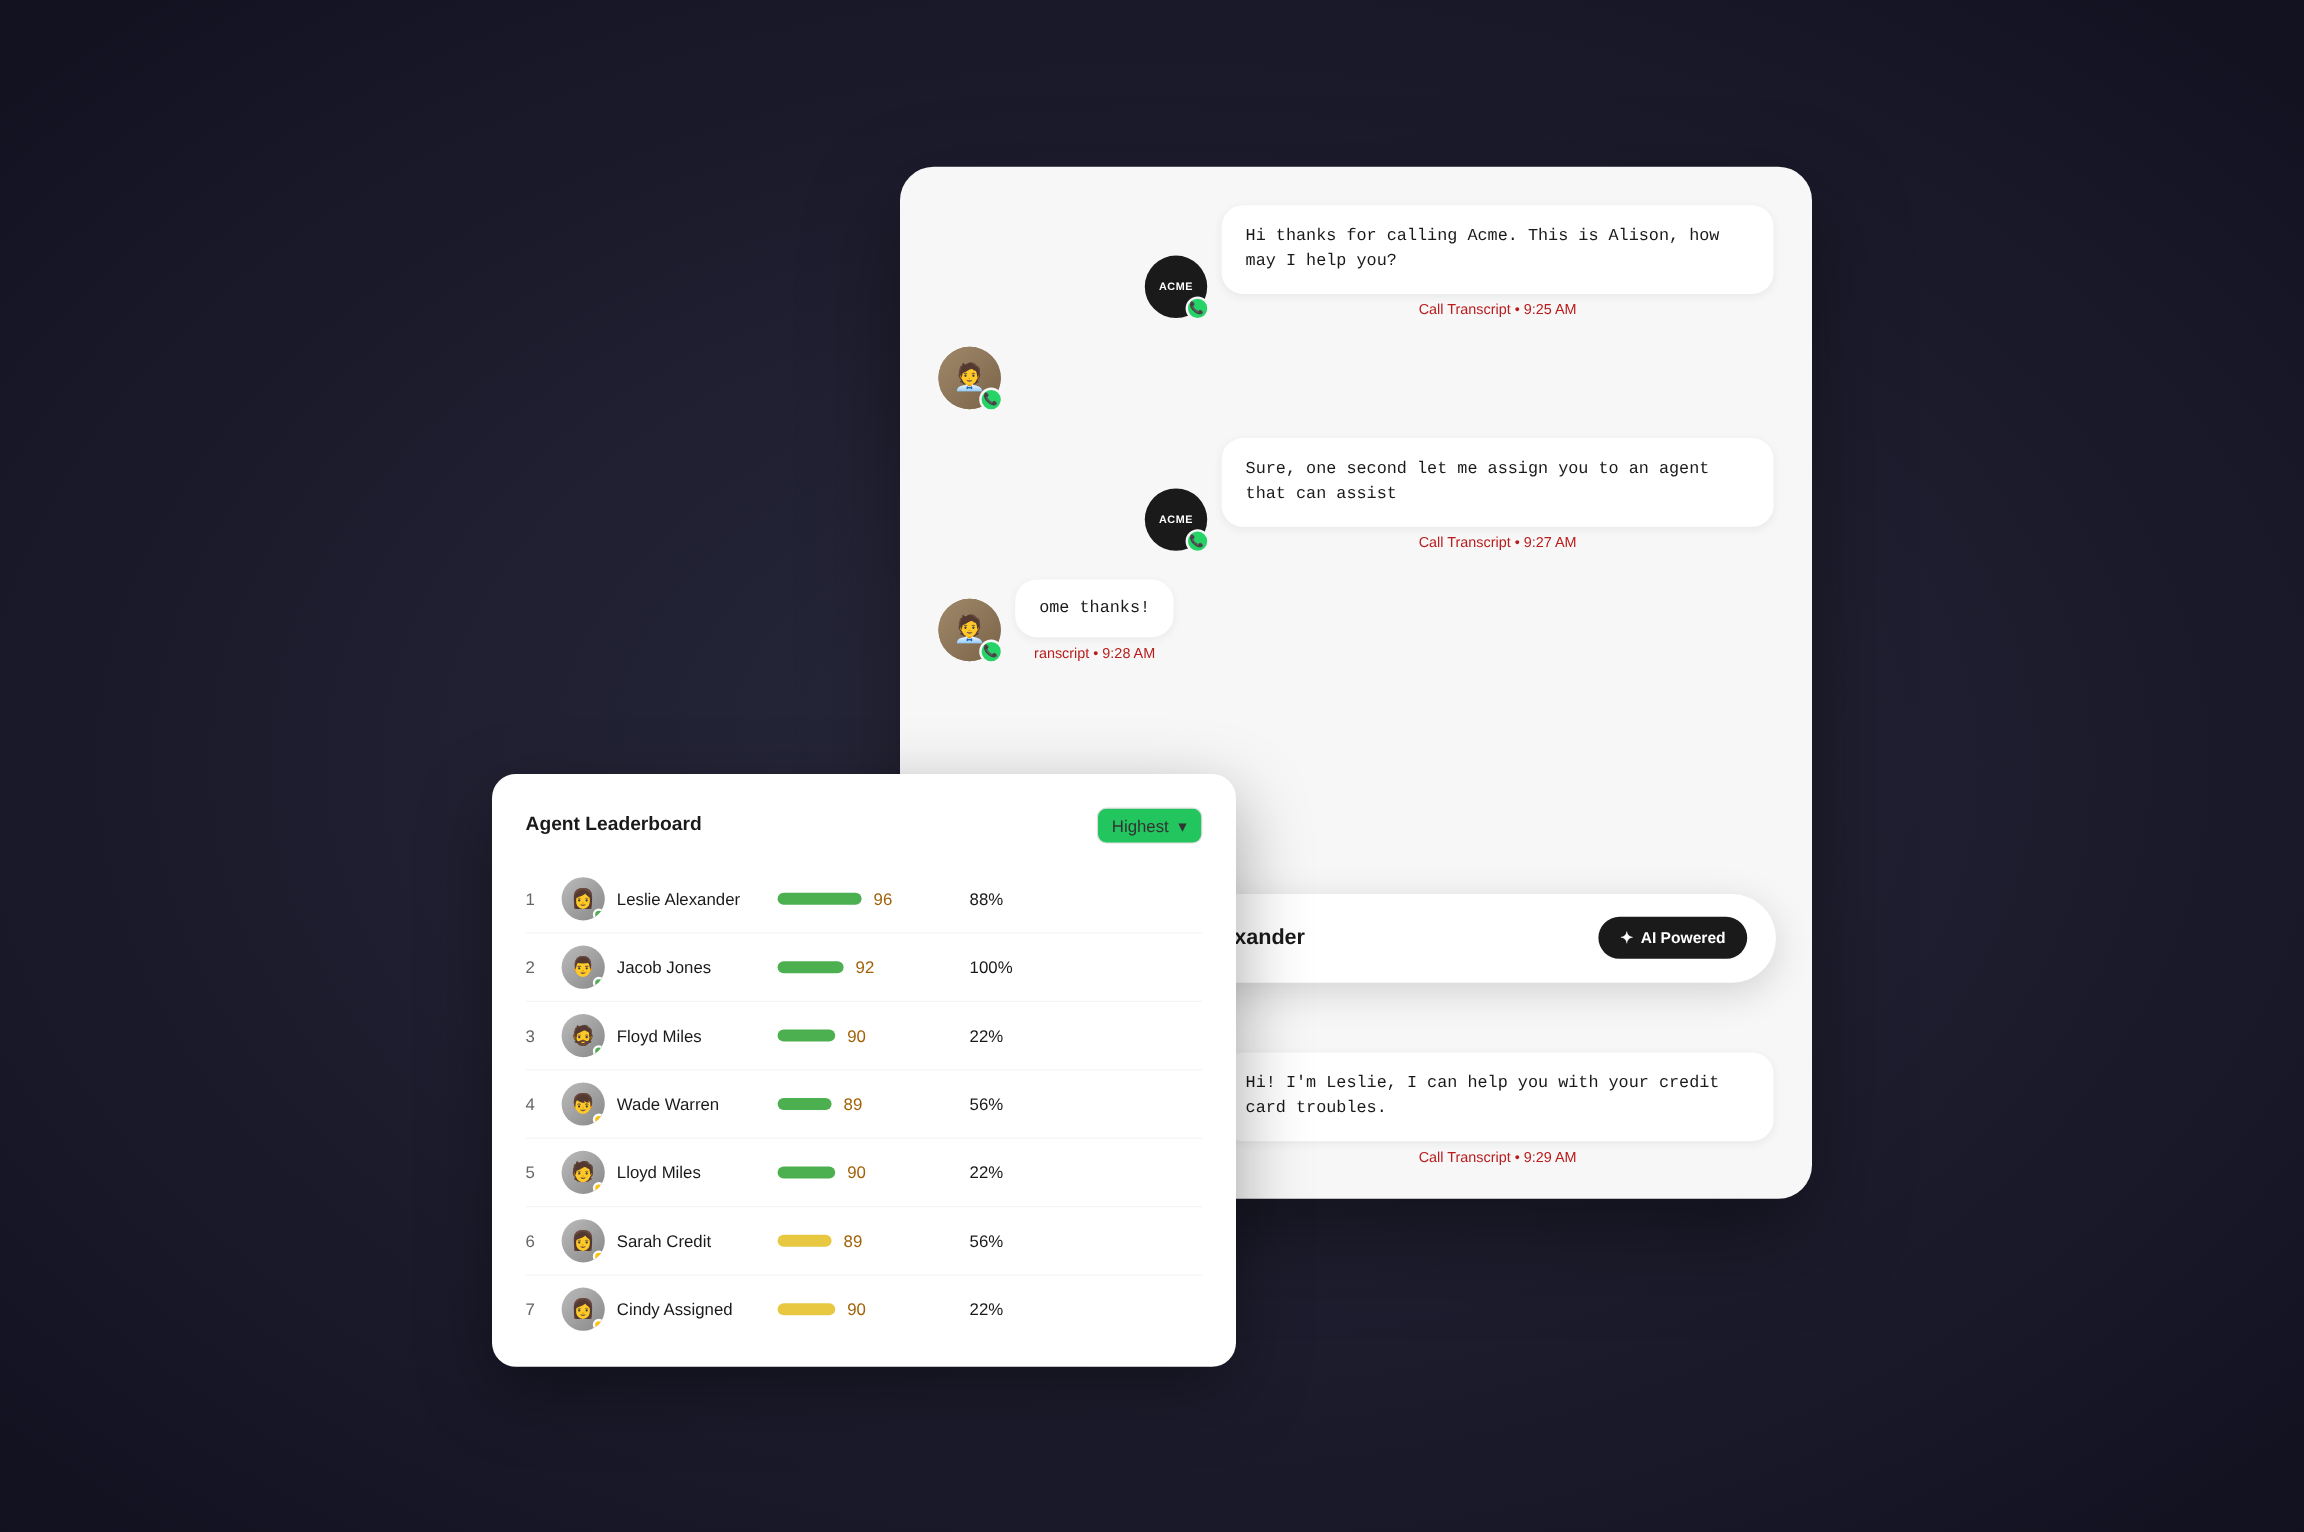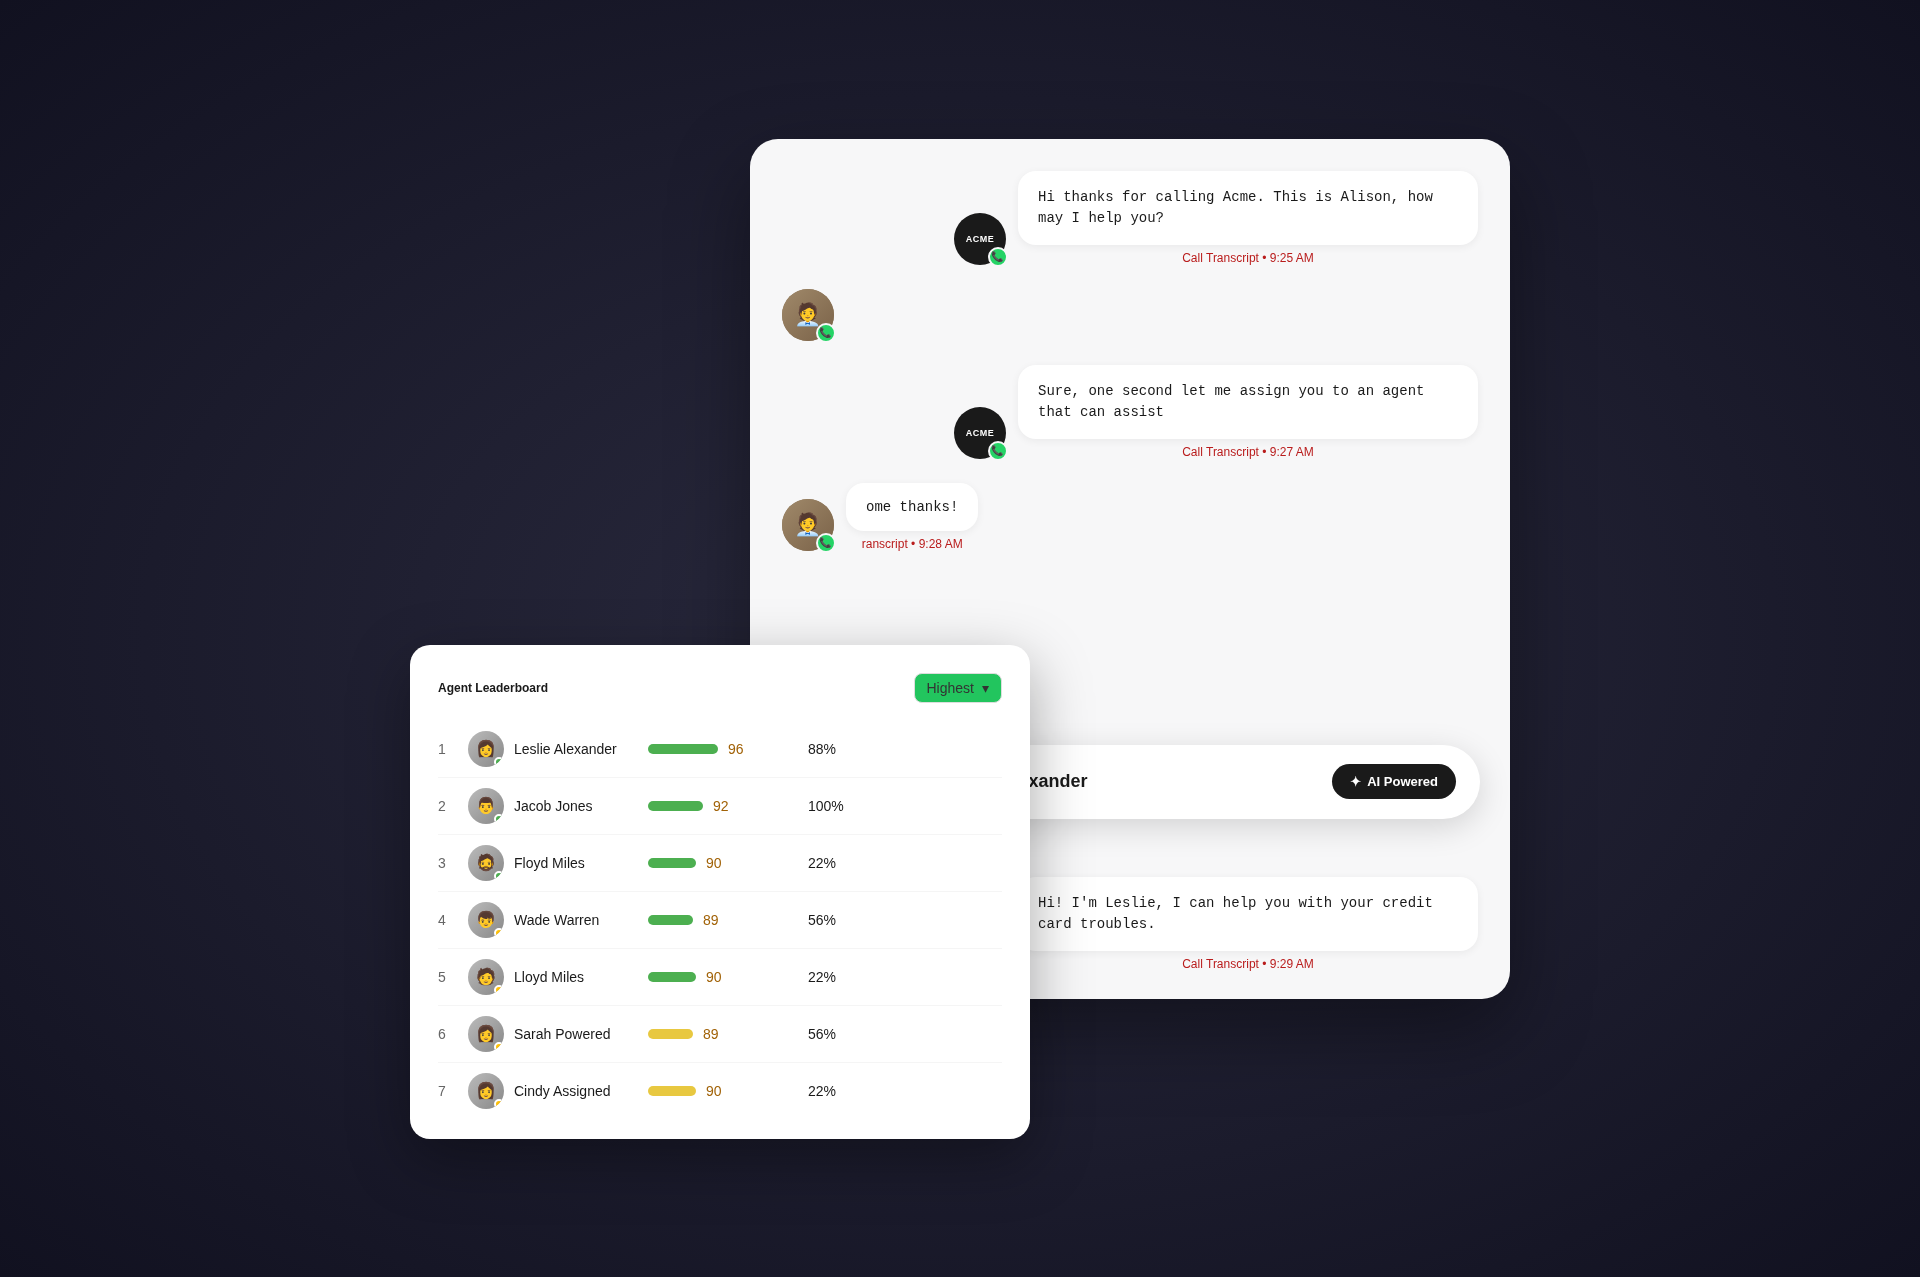--- a/index.html
+++ b/index.html
@@ -214,21 +214,21 @@
     }
 
     .leaderboard-header {
       display: flex;
       align-items: center;
       justify-content: space-between;
       margin-bottom: 18px;
     }
 
     .leaderboard-title {
-      font-size: 12px;
+      font-size: 16px;
       font-weight: 700;
       color: #1a1a1a;
     }
 
     .leaderboard-filter {
       display: flex;
       align-items: center;
       border: 1px solid #ddd;
       border-radius: 8px;
       padding: 6px 12px;
@@ -505,21 +505,21 @@
     </div>
     <div class="proficiency">22%</div>
   </div>
         <div class="leaderboard-row">
     <div class="rank">6</div>
     <div class="agent-info">
       <div class="agent-avatar" style="background: linear-gradient(135deg, #bbb 0%, #888 100%);">
         👩
         <div class="agent-dot yellow"></div>
       </div>
-      <div class="agent-name">Sarah Powered</div>
+      <div class="agent-name">Sarah Credit</div>
     </div>
     <div class="score-cell">
       <div class="score-bar" style="width: 45px; background: #e8c840;"></div>
       <div class="score-number">89</div>
     </div>
     <div class="proficiency">56%</div>
   </div>
         <div class="leaderboard-row">
     <div class="rank">7</div>
     <div class="agent-info">

